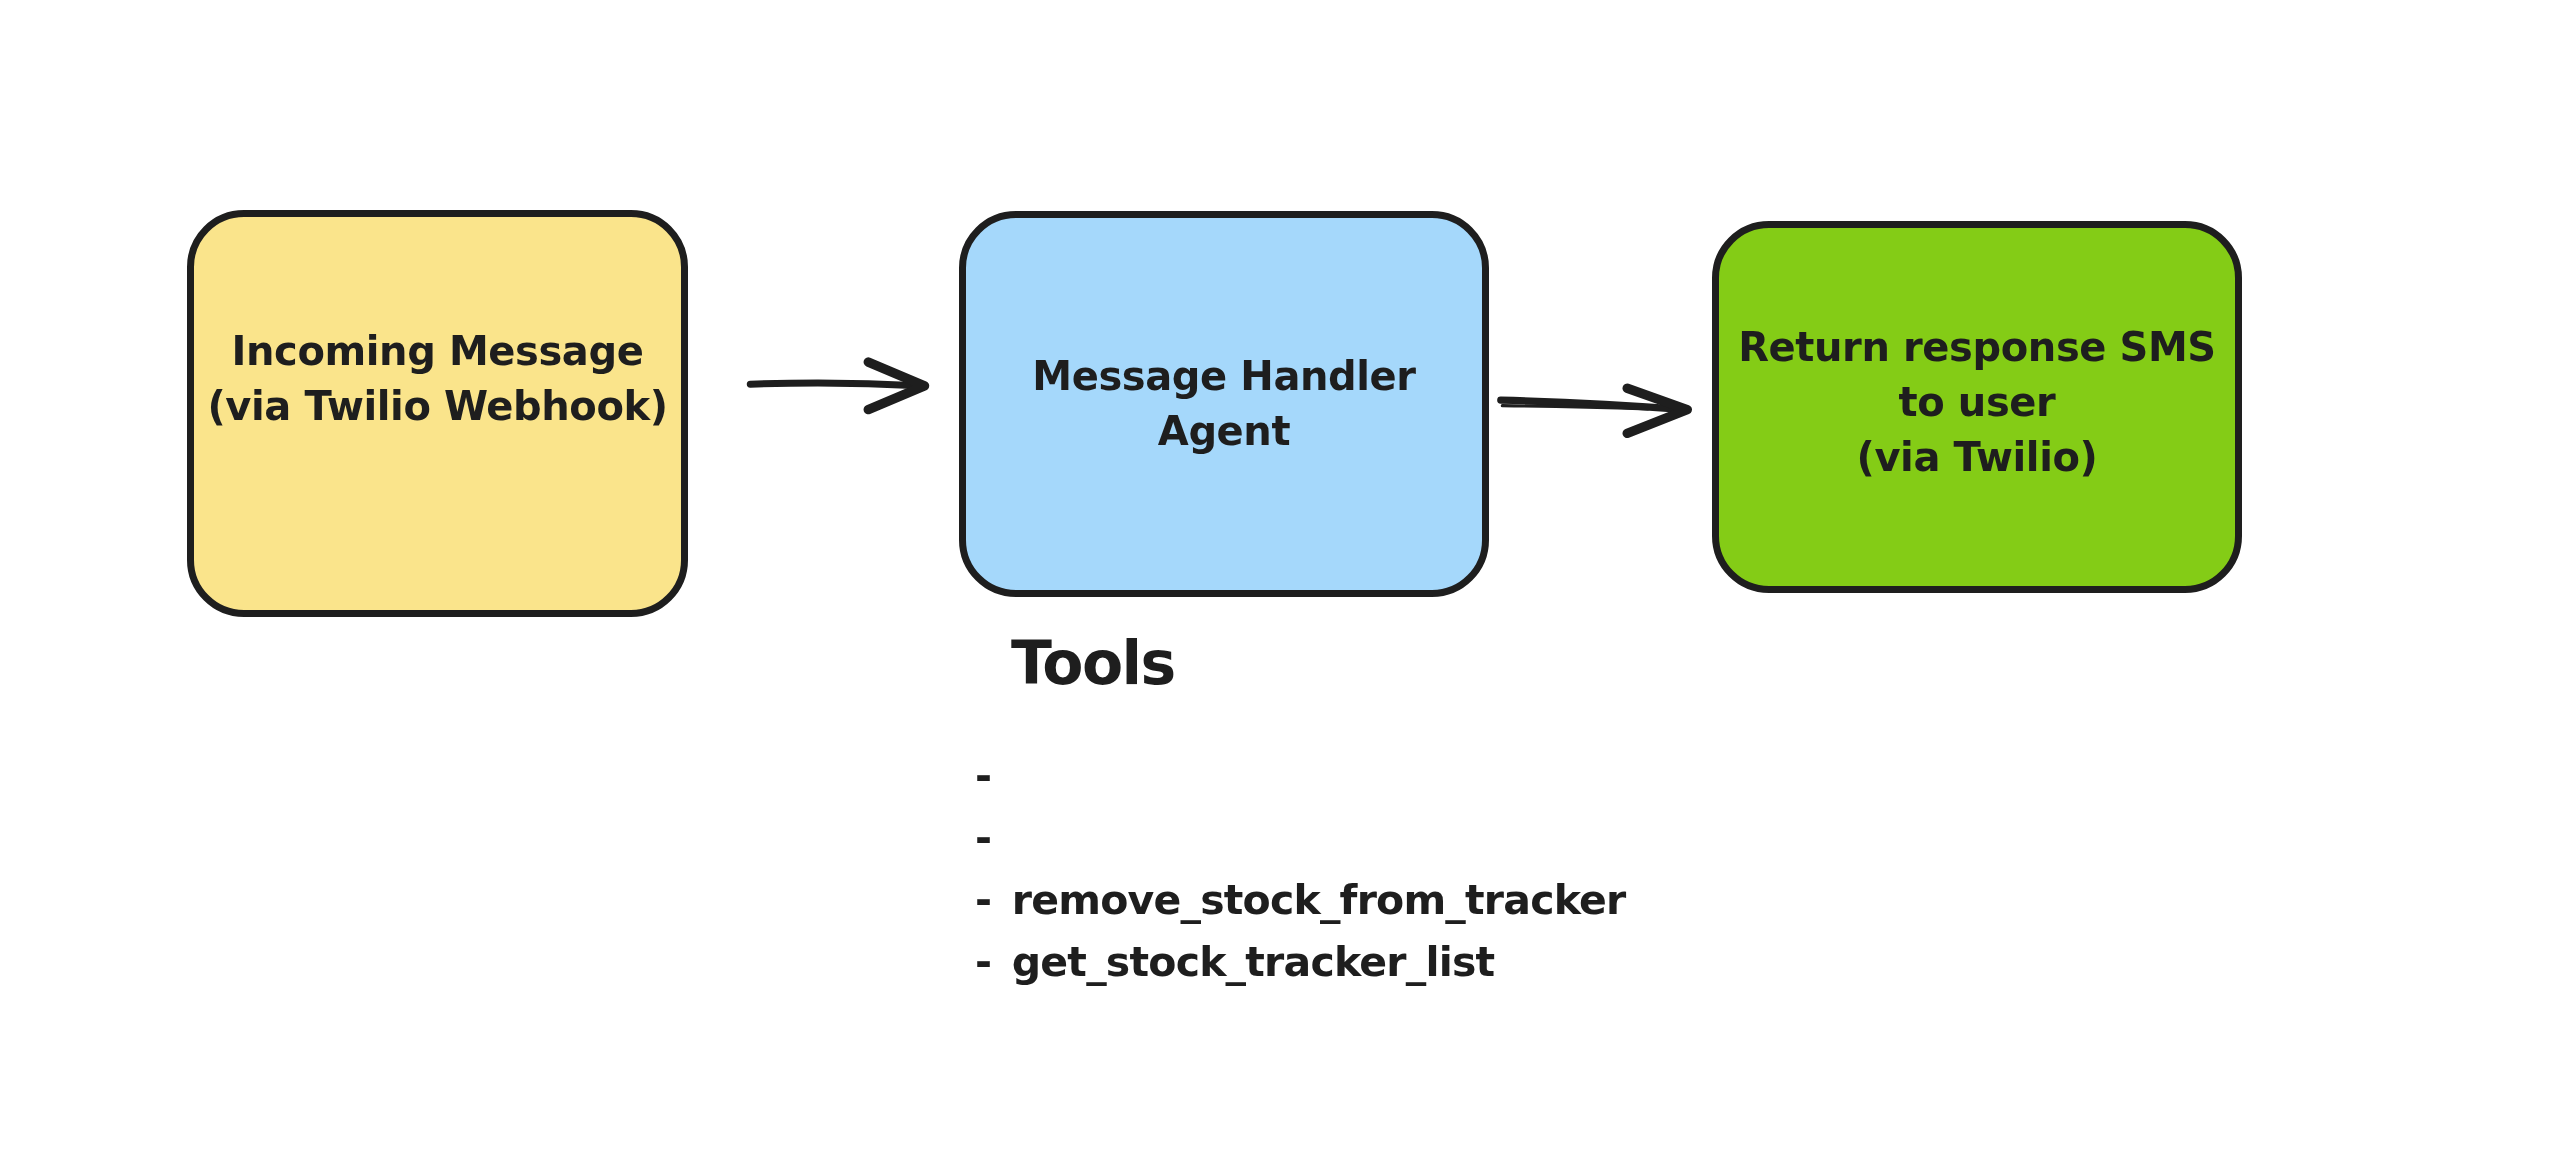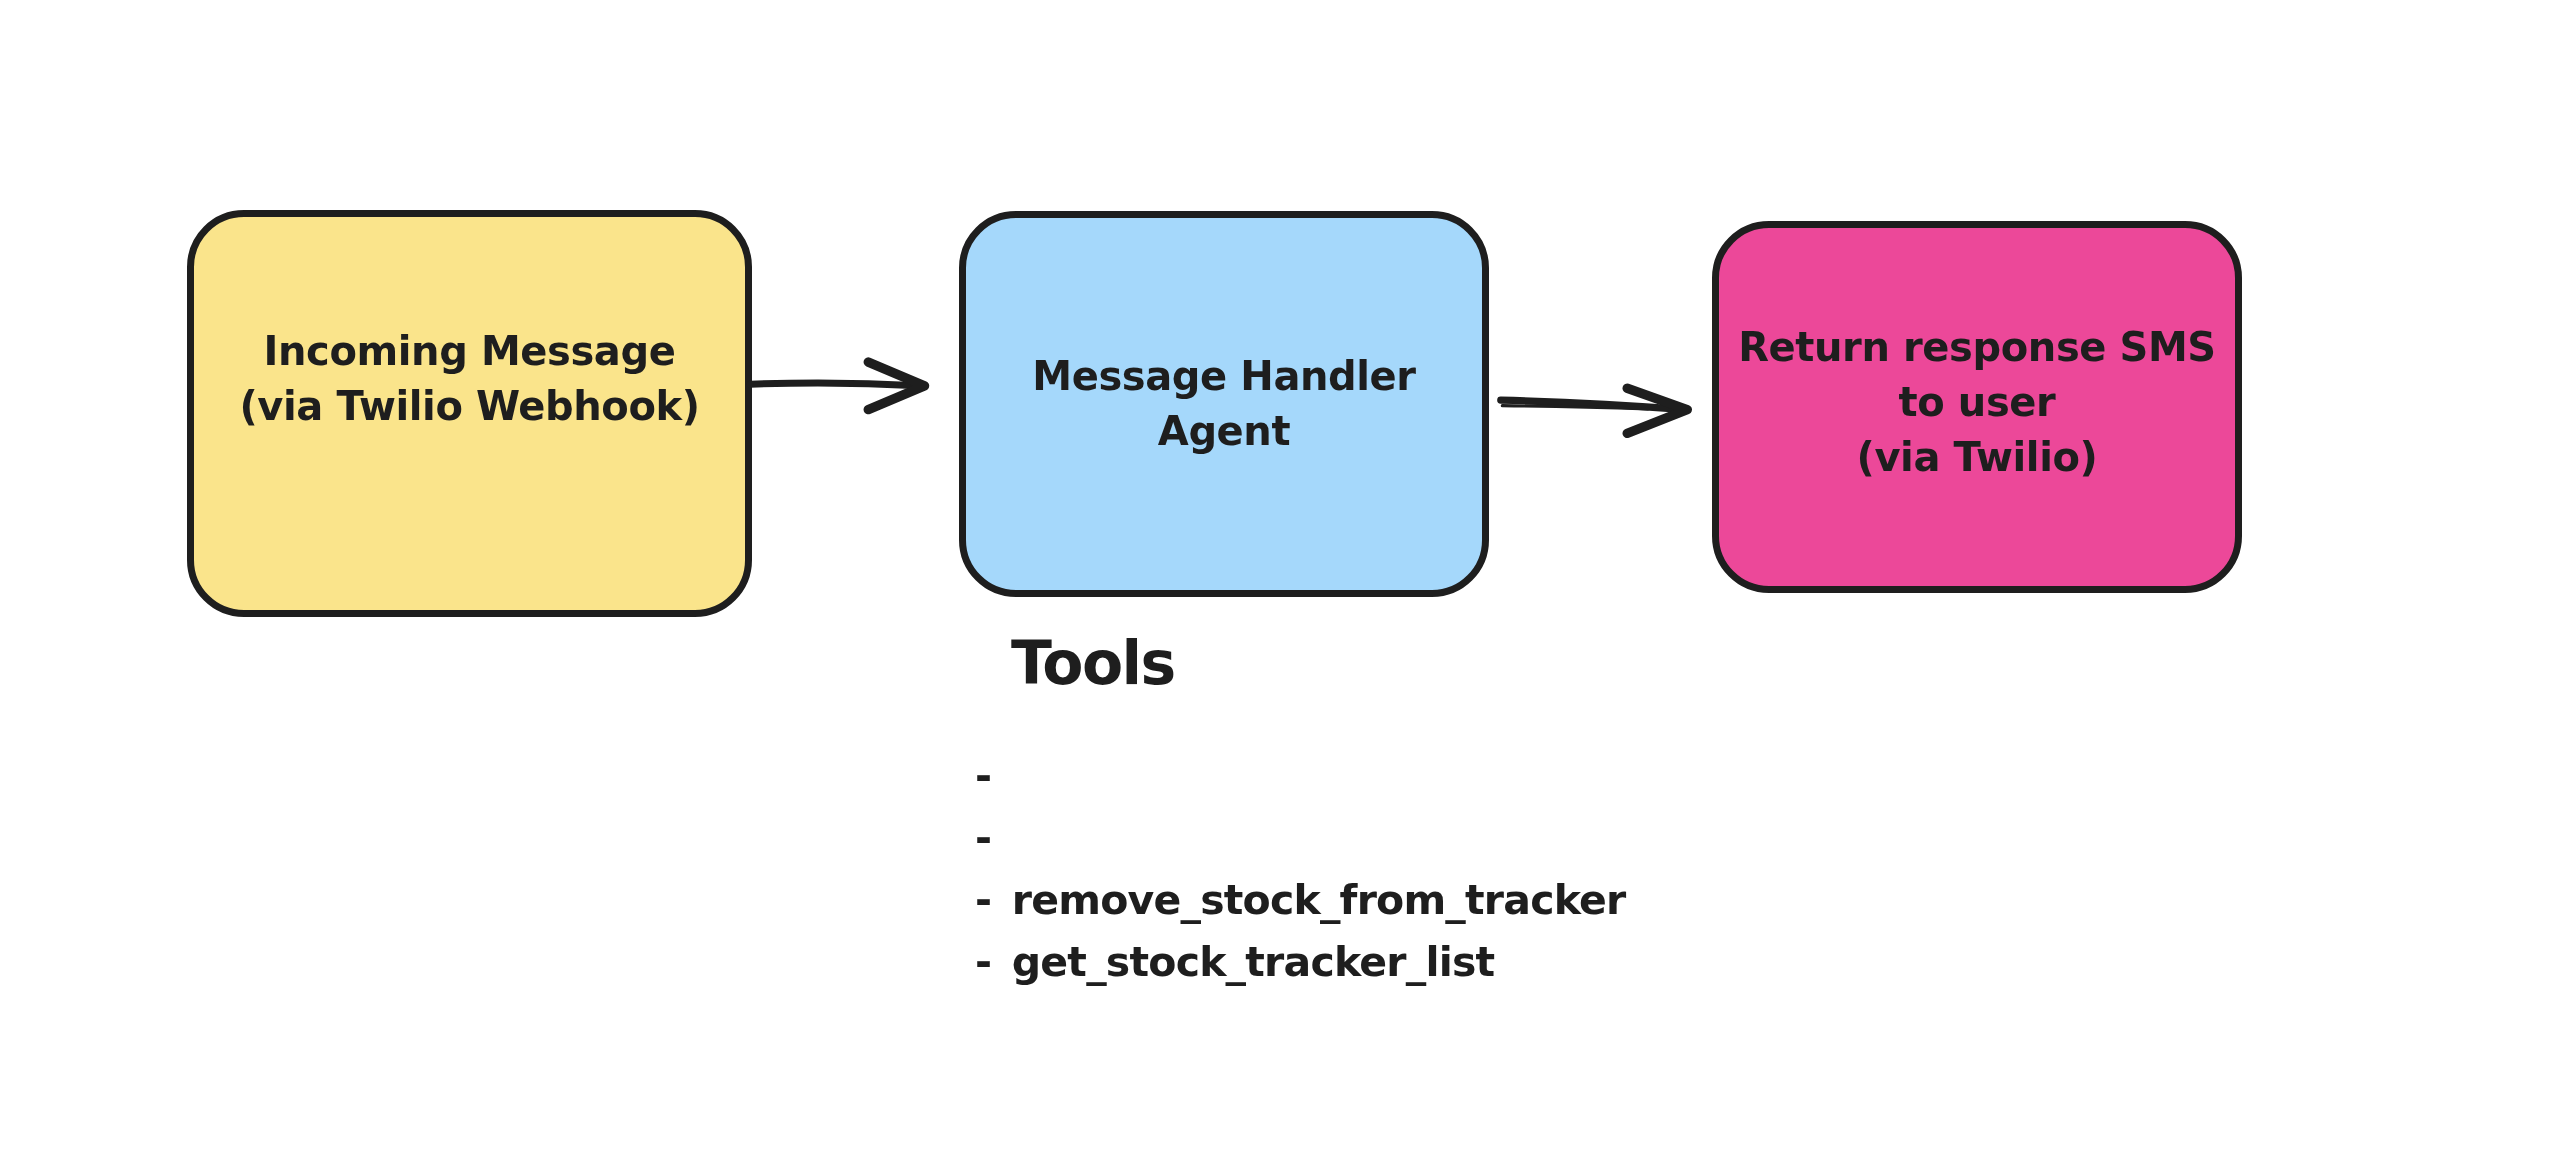--- a/index.html
+++ b/index.html
@@ -27,21 +27,21 @@
     justify-content: center;
   }
   .node-label {
     text-align: center;
     font-size: 40px;
     font-weight: 600;
     line-height: 55px;
     letter-spacing: -0.4px;
     color: #1e1e1e;
   }
-  #node-incoming   { left: 187px;  top: 210px; width: 565px; height: 407px; }
+  #node-incoming   { left: 187px;  top: 210px; width: 501px; height: 407px; }
   #node-handler    { left: 959px; top: 211px; width: 530px; height: 386px; }
   #node-return     { left: 1712px; top: 221px; width: 530px; height: 372px; }
   #node-incoming .node-label { transform: translateY(-35px); }
   #node-return   .node-label { transform: translateY(-4.7px); }
 
   
   .arrow { position: absolute; overflow: visible; }
   .arrow path {
     fill: none;
     stroke: #1e1e1e;
@@ -103,21 +103,21 @@
       <div>Agent</div>
     </div>
   </div>
 
   <svg class="arrow" id="arrow-2" width="206" height="83" viewBox="0 0 260 105">
     <path class="shaft" d="M12 47 Q130 50 246 59"></path>
     <path class="shaft2" d="M14 54 Q110 55 198 58"></path>
     <path class="head" d="M172 32 L248 59 L172 89"></path>
   </svg>
 
-  <div class="node" id="node-return" style="background-color: #ec4899;">
+  <div class="node" id="node-return" style="background-color: #84cc16;">
     <div class="node-label">
       <div>Return response SMS</div>
       <div>to user</div>
       <div>(via Twilio)</div>
     </div>
   </div>
 
   <div class="tools">
     <div class="tools-title">Tools</div>
     <ul class="tools-list">

